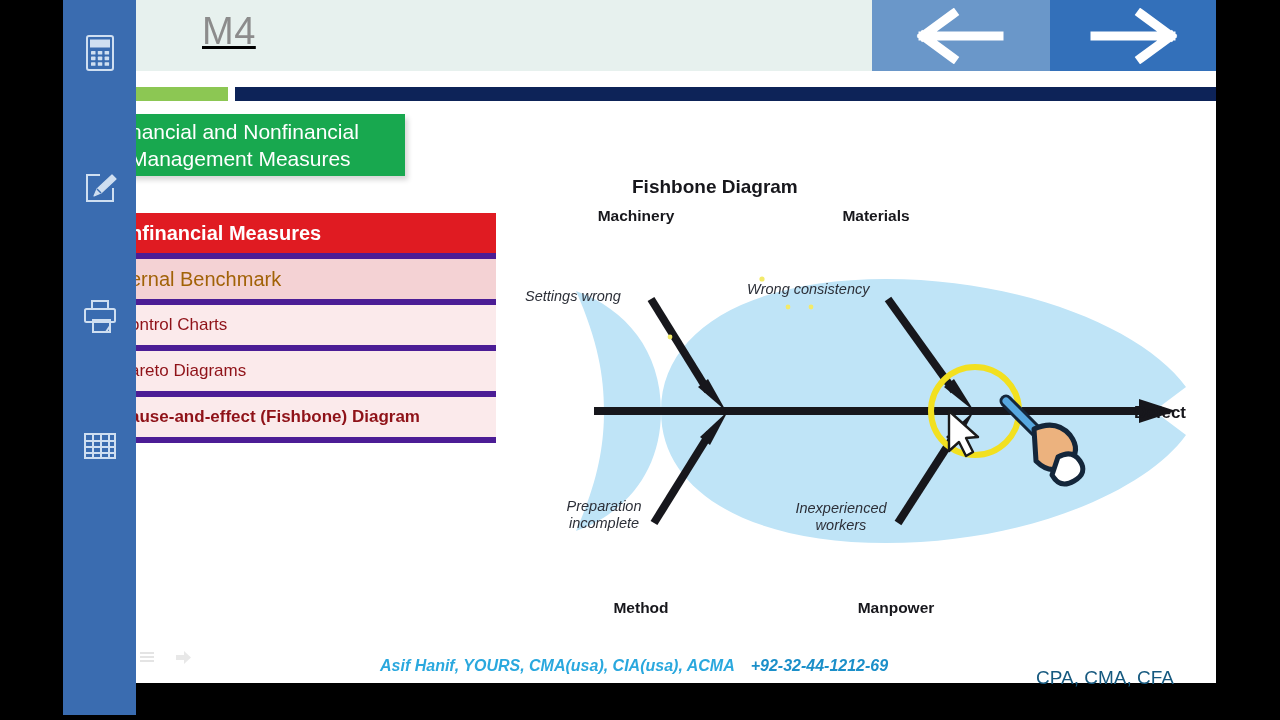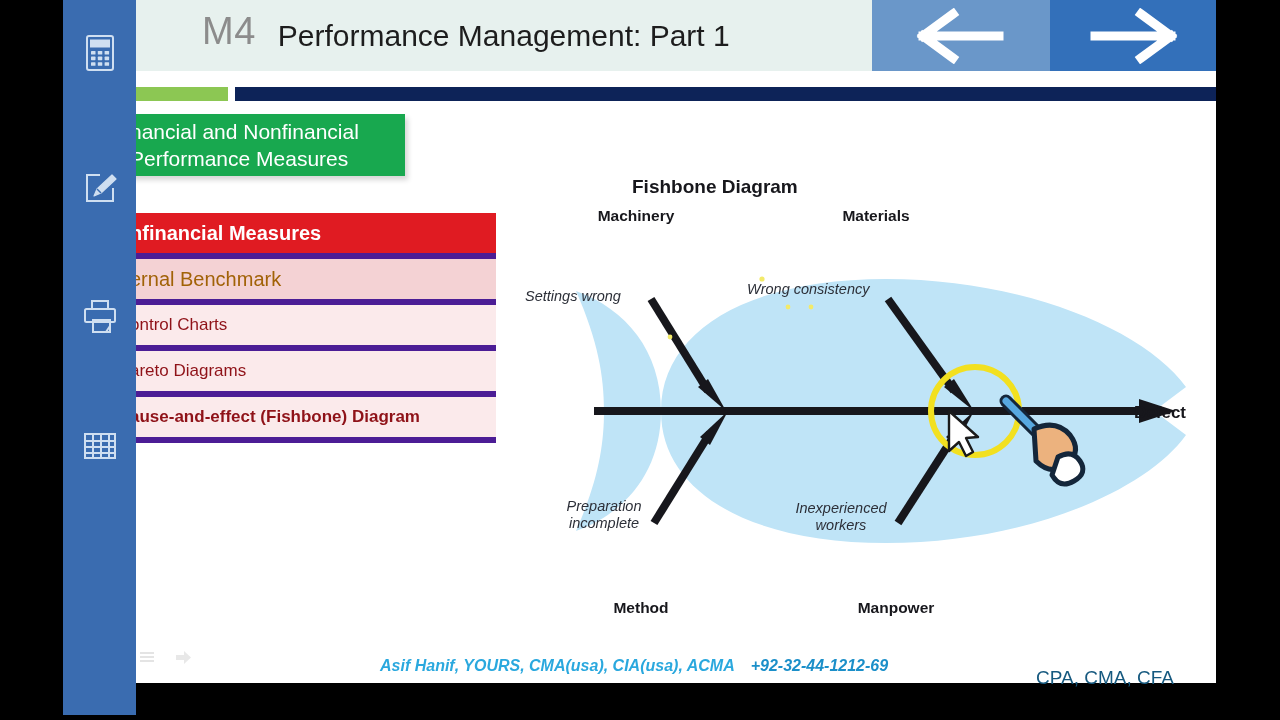--- a/index.html
+++ b/index.html
@@ -23,22 +23,23 @@
   .si-3 { top:296px; }
   .si-4 { top:426px; }
 
   
   .header-bar {
     position:absolute; left:136px; top:0; width:1080px; height:71px;
     background:#e7f1ee;
   }
   .hdr-title-wrap {
     position:absolute; left:66px; top:10px;
-    display:flex; align-items:flex-end; gap:22px;
+    display:flex; align-items:flex-start; 
     white-space:nowrap;
+    text-decoration:underline;
   }
   .hdr-m4 { font-size:38px; color:#8c8c8c; font-weight:400; letter-spacing:.5px; }
   .hdr-title { font-size:30px; color:#1d1d1d; font-weight:400; }
 
   .nav-btn {
     position:absolute; top:0; height:71px; width:178px;
     display:flex; align-items:center; justify-content:center; cursor:pointer;
   }
   .nav-prev { left:736px; background:#6a97c9; }
   .nav-next { left:914px; background:#3370ba; width:166px; }
@@ -166,21 +167,20 @@
       <svg viewBox="0 0 40 40" fill="none" stroke="#dbe8f6" stroke-width="2">
         <rect x="5" y="8" width="30" height="24"></rect>
         <path d="M5 15h30M5 21h30M5 27h30M13 8v24M21 8v24M29 8v24"></path>
       </svg>
     </div>
   </div>
 
   <div class="header-bar">
     <div class="hdr-title-wrap">
       <span class="hdr-m4">M4</span>
-      <span class="hdr-title">Performance Management: Part 1</span>
     </div>
 
     <div class="nav-btn nav-prev">
       <svg viewBox="0 0 100 56">
         <path d="M12 28 L42 6 M12 28 L42 50 M12 28 L88 28" fill="none" stroke="#fff" stroke-width="9" stroke-linecap="square"></path>
       </svg>
     </div>
 
     <div class="nav-btn nav-next">
       <svg viewBox="0 0 100 56">
@@ -197,21 +197,21 @@
     <div class="ftc-tag">THE FUTURE IS YOURS</div>
   </div>
 
   <div class="slide">
 
     <div class="accent-green"></div>
     <div class="accent-navy"></div>
 
     <div class="title-box">
       <div>nancial and Nonfinancial</div>
-      <div>Performance Measures</div>
+      <div>Management Measures</div>
     </div>
 
     <div class="list">
       <div class="row r-head">
         <span>nfinancial Measures</span>
       </div>
       <div class="row r-sub">
         <span>ernal Benchmark</span>
       </div>
       <div class="row r-item">

